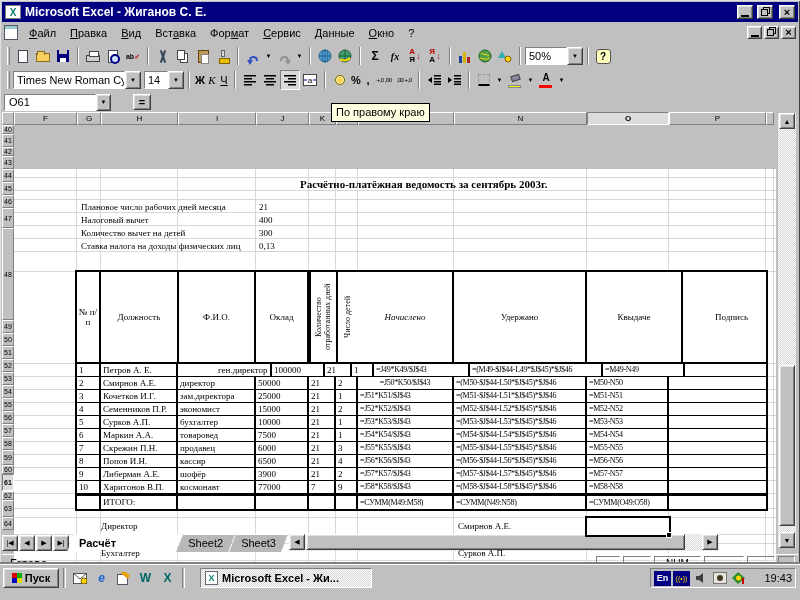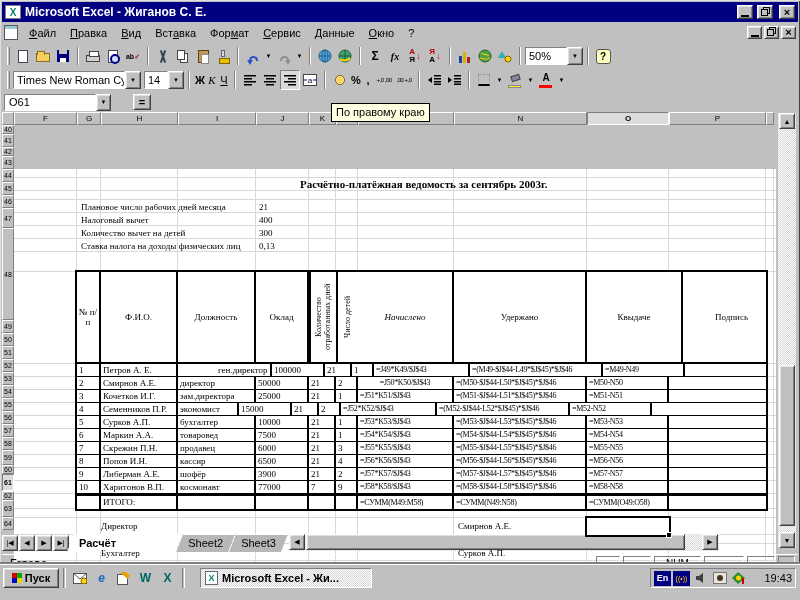--- a/index.html
+++ b/index.html
@@ -523,22 +523,22 @@
     <div class="stx" style="left:67px;top:46px">Налоговый вычет</div>
     <div class="stx" style="left:245px;top:46px">400</div>
     <div class="stx" style="left:67px;top:59px">Количество вычет на детей</div>
     <div class="stx" style="left:245px;top:59px">300</div>
     <div class="stx" style="left:67px;top:72px">Ставка налога на доходы физических лиц</div>
     <div class="stx" style="left:245px;top:72px">0,13</div>
 
     <div id="xl-table">
         <div class="trow thead">
           <div class="tcell th" style="width: 24px;">№ п/п</div>
+          <div class="tcell th" style="width: 78px;">Должность</div>
           <div class="tcell th" style="width: 77px;">Ф.И.О.</div>
-          <div class="tcell th" style="width: 78px;">Должность</div>
           <div class="tcell th" style="width: 53px;">Оклад</div>
           <div class="tcell th vert" style="width: 27px;">Количество отработанных дней</div>
           <div class="tcell th vert" style="width: 22px;">Число детей</div>
           <div class="tcell th" style="width: 96px; font-style: italic;">Начислено</div>
           <div class="tcell th" style="width: 133px;">Удержано</div>
           <div class="tcell th" style="width: 96px;">Квыдаче</div>
           <div class="tcell th" style="width: 97px;">Подпись</div>
         </div>
         <div class="trow tdata">
           <div class="tcell" style="width: 24px;">1</div>
@@ -572,21 +572,21 @@
           <div class="tcell" style="width: 27px;">21</div>
           <div class="tcell" style="width: 22px;">1</div>
           <div class="tcell fml" style="width: 96px;">=J51*K51/$J$43</div>
           <div class="tcell fml" style="width: 133px;">=(M51-$J$44-L51*$J$45)*$J$46</div>
           <div class="tcell fml" style="width: 82px;">=M51-N51</div>
           <div class="tcell" style="width: 97px;"></div>
         </div>
         <div class="trow tdata">
           <div class="tcell" style="width: 24px;">4</div>
           <div class="tcell" style="width: 77px;">Семенников П.Р.</div>
-          <div class="tcell" style="width: 61px;">экономист</div>
+          <div class="tcell" style="width: 78px;">экономист</div>
           <div class="tcell" style="width: 53px;">15000</div>
           <div class="tcell" style="width: 27px;">21</div>
           <div class="tcell" style="width: 22px;">2</div>
           <div class="tcell fml" style="width: 96px;">=J52*K52/$J$43</div>
           <div class="tcell fml" style="width: 133px;">=(M52-$J$44-L52*$J$45)*$J$46</div>
           <div class="tcell fml" style="width: 82px;">=M52-N52</div>
           <div class="tcell" style="width: 97px;"></div>
         </div>
         <div class="trow tdata">
           <div class="tcell" style="width: 24px;">5</div>

